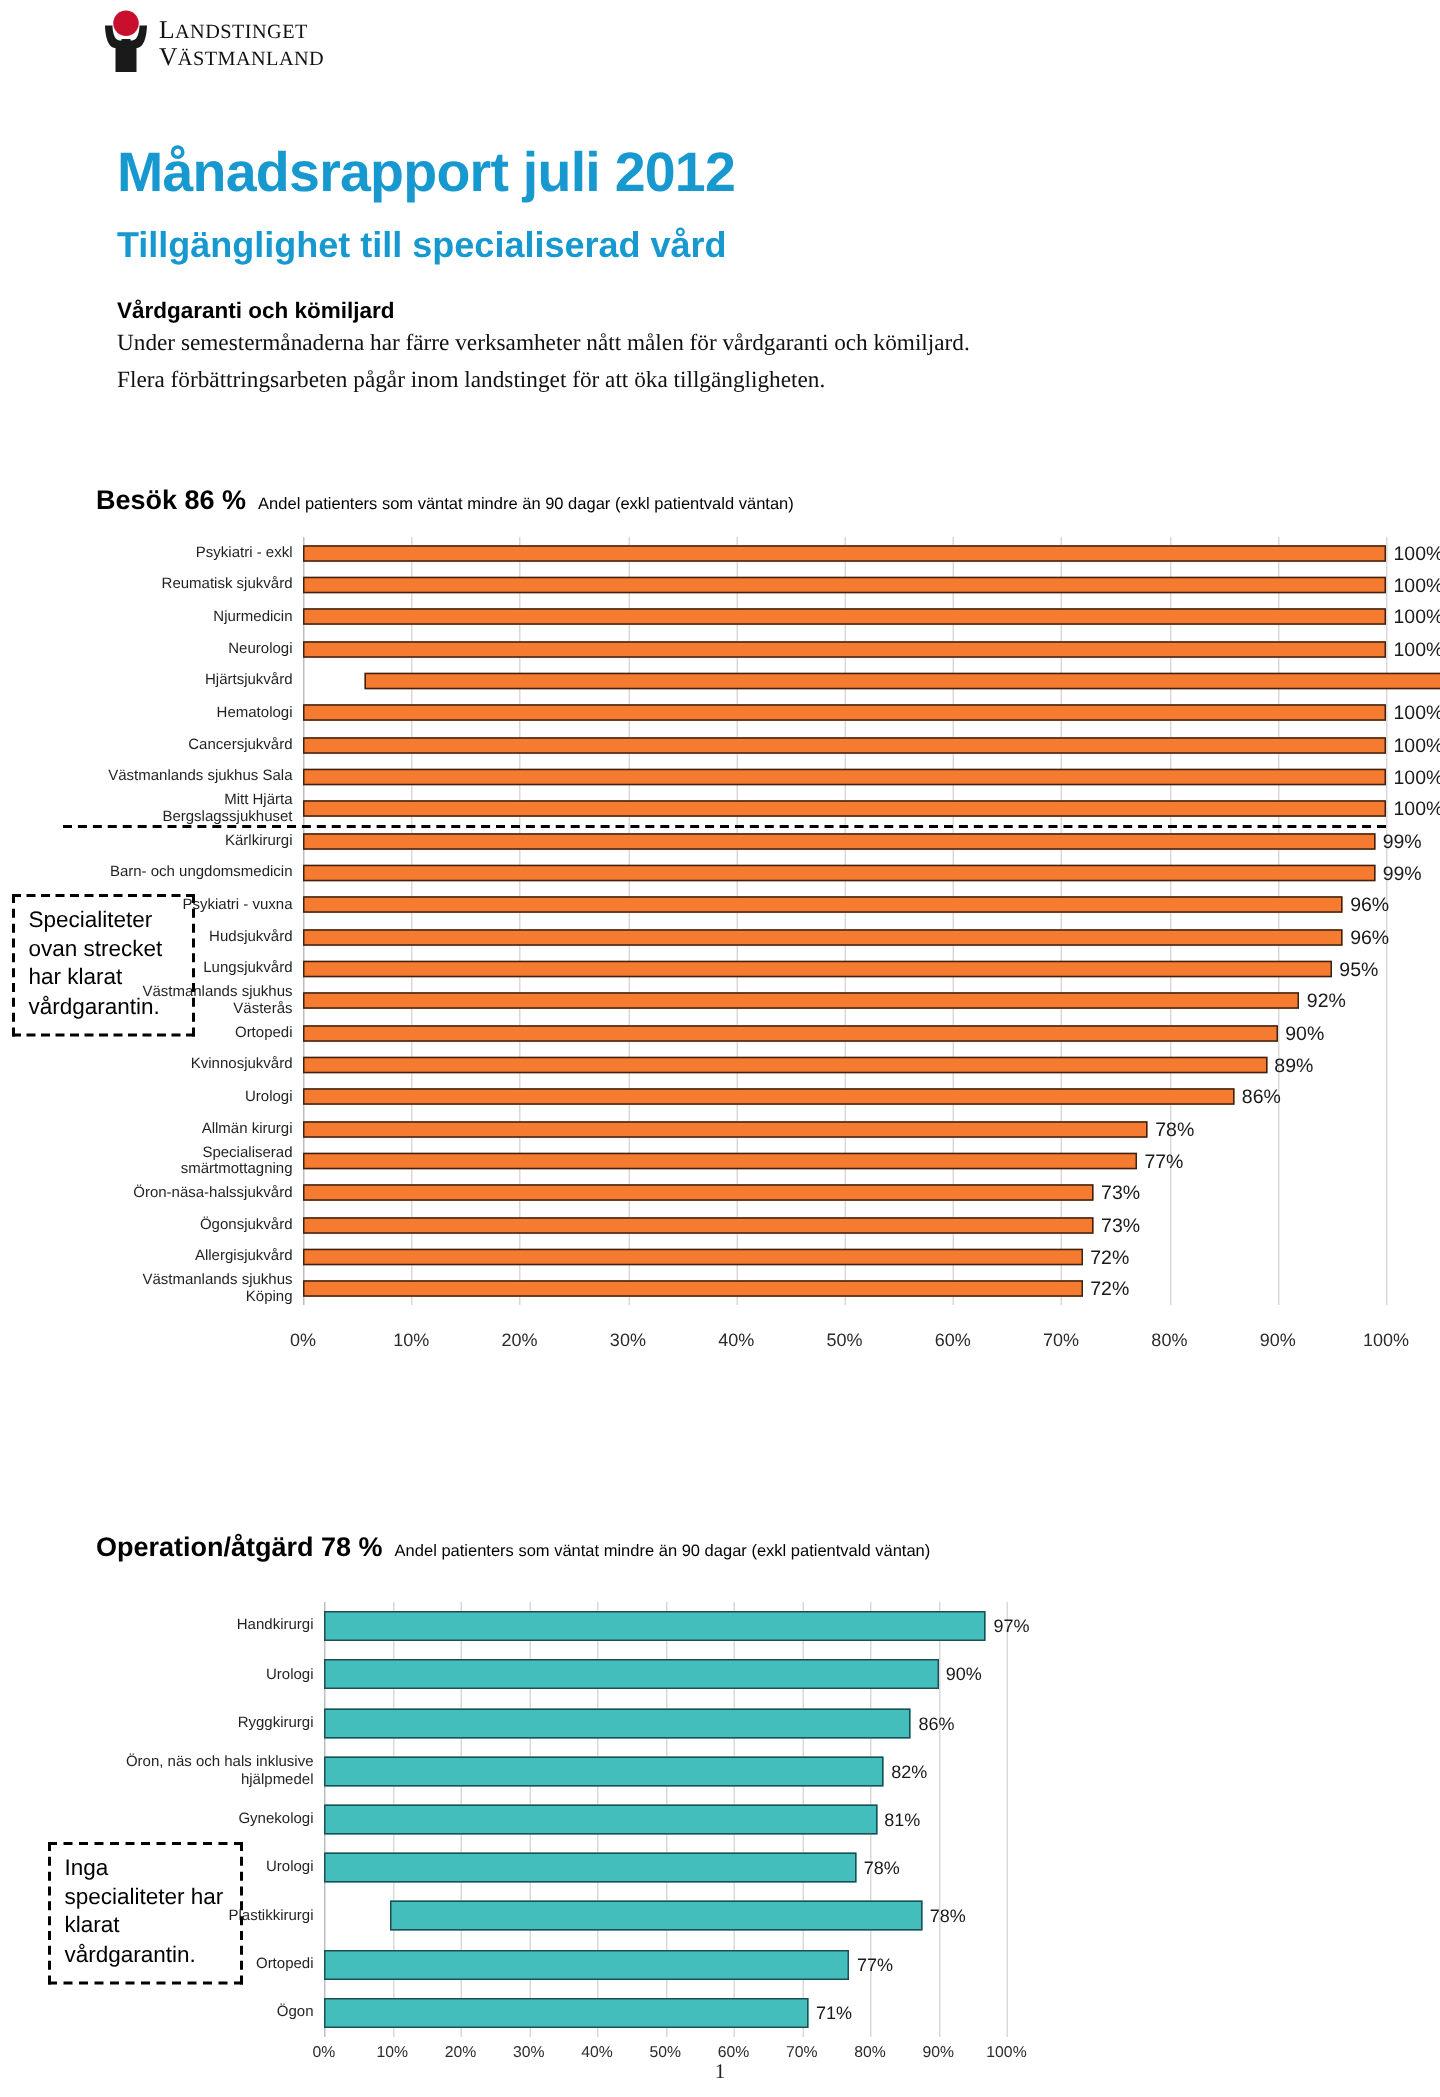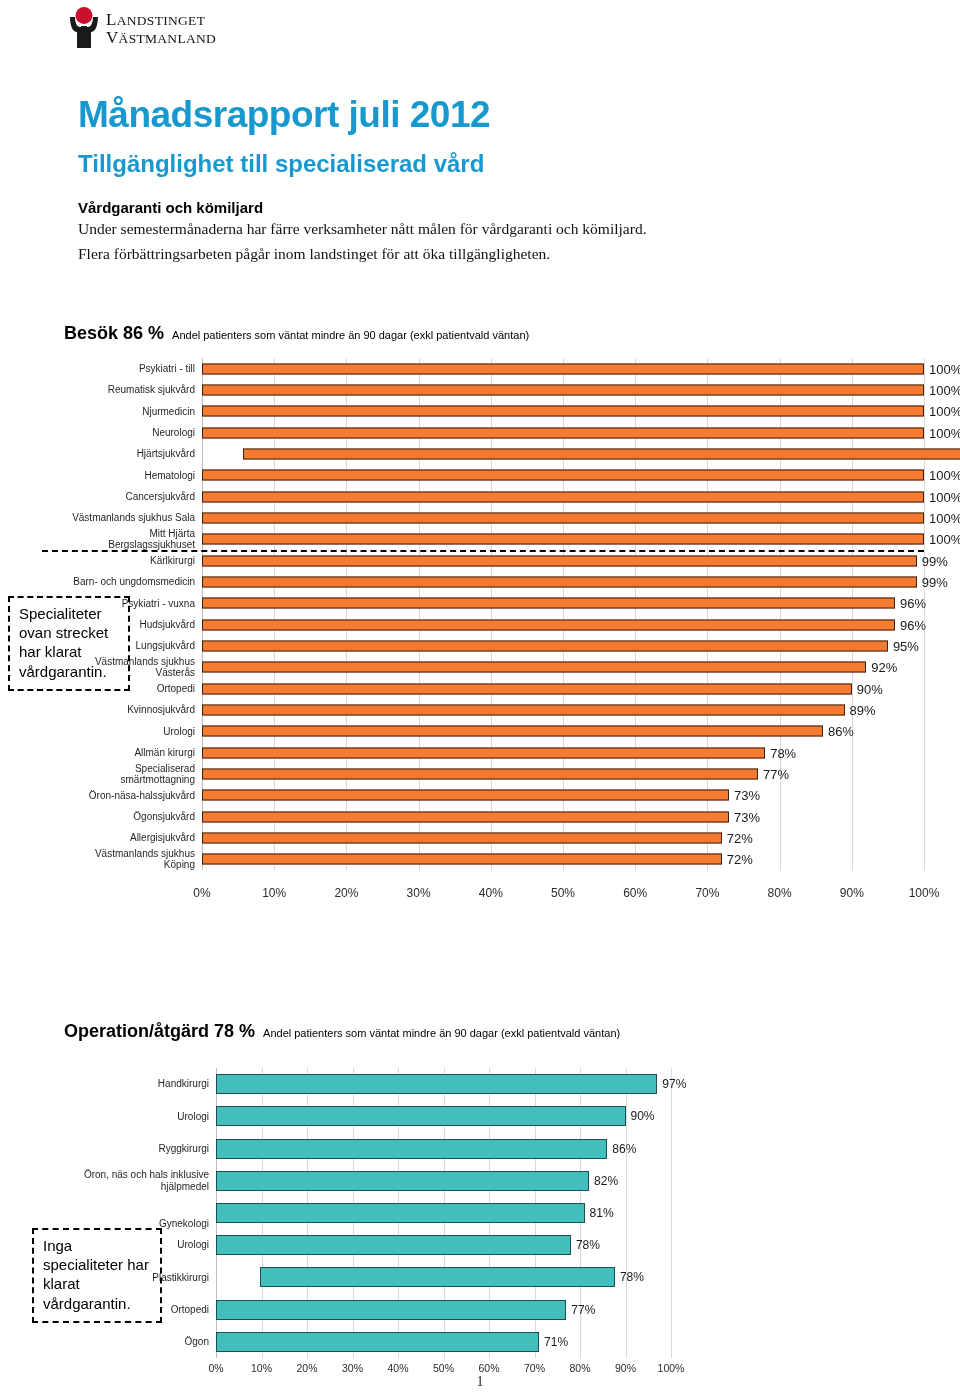--- a/index.html
+++ b/index.html
@@ -135,21 +135,21 @@
         <div class="grid" style="left: 216.6px;"></div>
         <div class="grid" style="left: 288.8px;"></div>
         <div class="grid" style="left: 361px;"></div>
         <div class="grid" style="left: 433.2px;"></div>
         <div class="grid" style="left: 505.4px;"></div>
         <div class="grid" style="left: 577.6px;"></div>
         <div class="grid" style="left: 649.8px;"></div>
         <div class="grid" style="left: 722px;"></div>
       </div>
       <div class="bar-row" style="top: 0px; height: 21.3333px;">
-        <div class="cat-label" style="width: 138px;">Psykiatri - till</div>
+        <div class="cat-label" style="width: 138px;">Psykiatri - exkl</div>
         <div class="bar-track">
           <div class="bar orange" style="width: 722px; height: 11px;"></div>
           <div class="bar-val" style="left: 722px; font-size: 13px;">100%</div>
         </div>
       </div>
       <div class="bar-row" style="top: 21.3333px; height: 21.3333px;">
         <div class="cat-label" style="width: 138px;">Reumatisk sjukvård</div>
         <div class="bar-track">
           <div class="bar orange" style="width: 722px; height: 11px;"></div>
           <div class="bar-val" style="left: 722px; font-size: 13px;">100%</div>
@@ -369,21 +369,21 @@
           <div class="bar-val" style="left: 391.3px; font-size: 12px;">86%</div>
         </div>
       </div>
       <div class="bar-row" style="top: 96.6667px; height: 32.2222px; justify-content: center;">
         <div class="cat-label" style="width: 170px;">Öron, näs och hals inklusive hjälpmedel</div>
         <div class="bar-track">
           <div class="bar teal" style="width: 373.1px; height: 20px;"></div>
           <div class="bar-val" style="left: 373.1px; font-size: 12px;">82%</div>
         </div>
       </div>
-      <div class="bar-row" style="top: 128.889px; height: 32.2222px; align-items: flex-end;">
+      <div class="bar-row" style="top: 128.889px; height: 32.2222px;">
         <div class="cat-label" style="width: 170px;">Gynekologi</div>
         <div class="bar-track">
           <div class="bar teal" style="width: 368.55px; height: 20px;"></div>
           <div class="bar-val" style="left: 368.55px; font-size: 12px;">81%</div>
         </div>
       </div>
       <div class="bar-row" style="top: 161.111px; height: 32.2222px;">
         <div class="cat-label" style="width: 170px;">Urologi</div>
         <div class="bar-track">
           <div class="bar teal" style="width: 354.9px; height: 20px;"></div>

